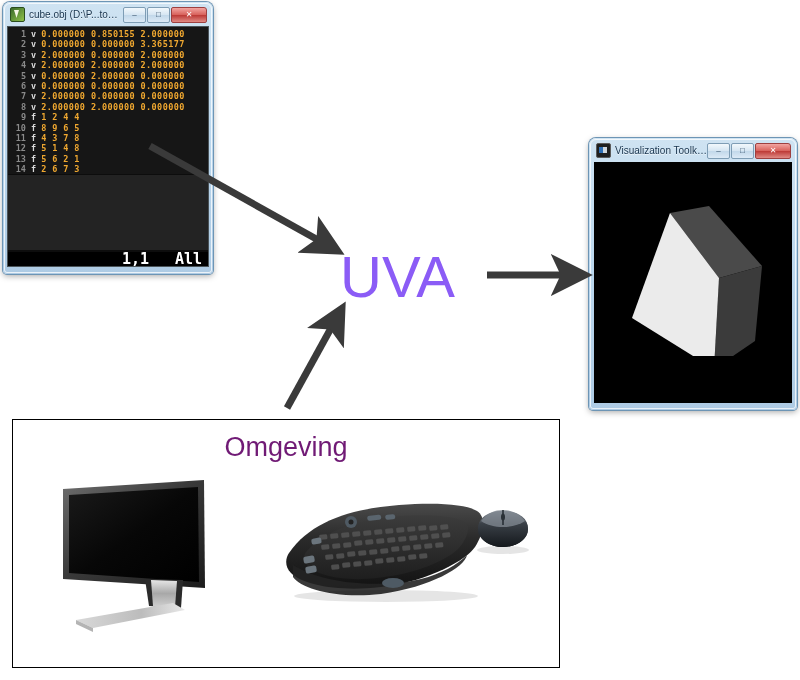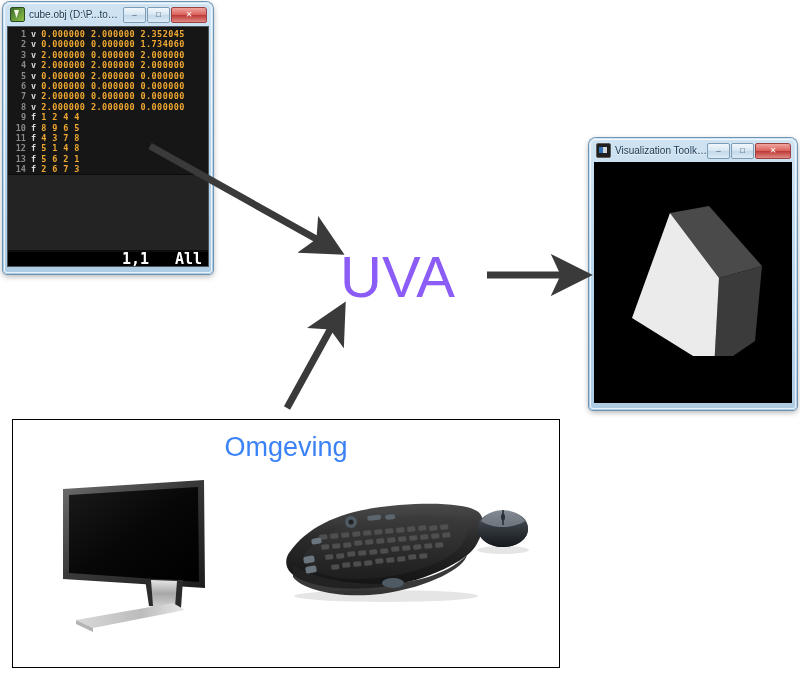--- a/index.html
+++ b/index.html
@@ -194,21 +194,21 @@
     background: #fff;
     border: 1px solid #000;
     box-sizing: border-box;
   }
   #omgeving-title {
     position: absolute;
     left: 0; right: 0;
     top: 12px;
     text-align: center;
     font-size: 27px;
-    color: #3b82f6;
+    color: #701a75;
     font-family: "Liberation Sans", sans-serif;
   }
   .monitor { position: absolute; left: 28px; top: 56px; width: 200px; height: 160px; }
   .keyboard { position: absolute; left: 268px; top: 75px; width: 255px; height: 110px; }
 </style>
 </head>
 <body>
 
 <div class="win" id="gvim-window">
   <div class="win-inner-glow"></div>
@@ -225,22 +225,22 @@
       </div>
       <div class="wbtn close">
         <span class="wbtn-glyph">✕</span>
       </div>
     </div>
   </div>
 
   <div class="gvim-body">
     <div class="gvim-dark-fill"></div>
     <div class="gvim-code" id="gvim-code">
-        <div class="code-line"><span class="ln">1</span><span class="kw">v </span><span class="val">0.000000 2.000000 2.352045</span></div>
-        <div class="code-line"><span class="ln">2</span><span class="kw">v </span><span class="val">0.000000 0.000000 1.734060</span></div>
+        <div class="code-line"><span class="ln">1</span><span class="kw">v </span><span class="val">0.000000 0.850155 2.000000</span></div>
+        <div class="code-line"><span class="ln">2</span><span class="kw">v </span><span class="val">0.000000 0.000000 3.365177</span></div>
         <div class="code-line"><span class="ln">3</span><span class="kw">v </span><span class="val">2.000000 0.000000 2.000000</span></div>
         <div class="code-line"><span class="ln">4</span><span class="kw">v </span><span class="val">2.000000 2.000000 2.000000</span></div>
         <div class="code-line"><span class="ln">5</span><span class="kw">v </span><span class="val">0.000000 2.000000 0.000000</span></div>
         <div class="code-line"><span class="ln">6</span><span class="kw">v </span><span class="val">0.000000 0.000000 0.000000</span></div>
         <div class="code-line"><span class="ln">7</span><span class="kw">v </span><span class="val">2.000000 0.000000 0.000000</span></div>
         <div class="code-line"><span class="ln">8</span><span class="kw">v </span><span class="val">2.000000 2.000000 0.000000</span></div>
         <div class="code-line"><span class="ln">9</span><span class="kw">f </span><span class="val">1 2 4 4</span></div>
         <div class="code-line"><span class="ln">10</span><span class="kw">f </span><span class="val">8 9 6 5</span></div>
         <div class="code-line"><span class="ln">11</span><span class="kw">f </span><span class="val">4 3 7 8</span></div>
         <div class="code-line"><span class="ln">12</span><span class="kw">f </span><span class="val">5 1 4 8</span></div>

